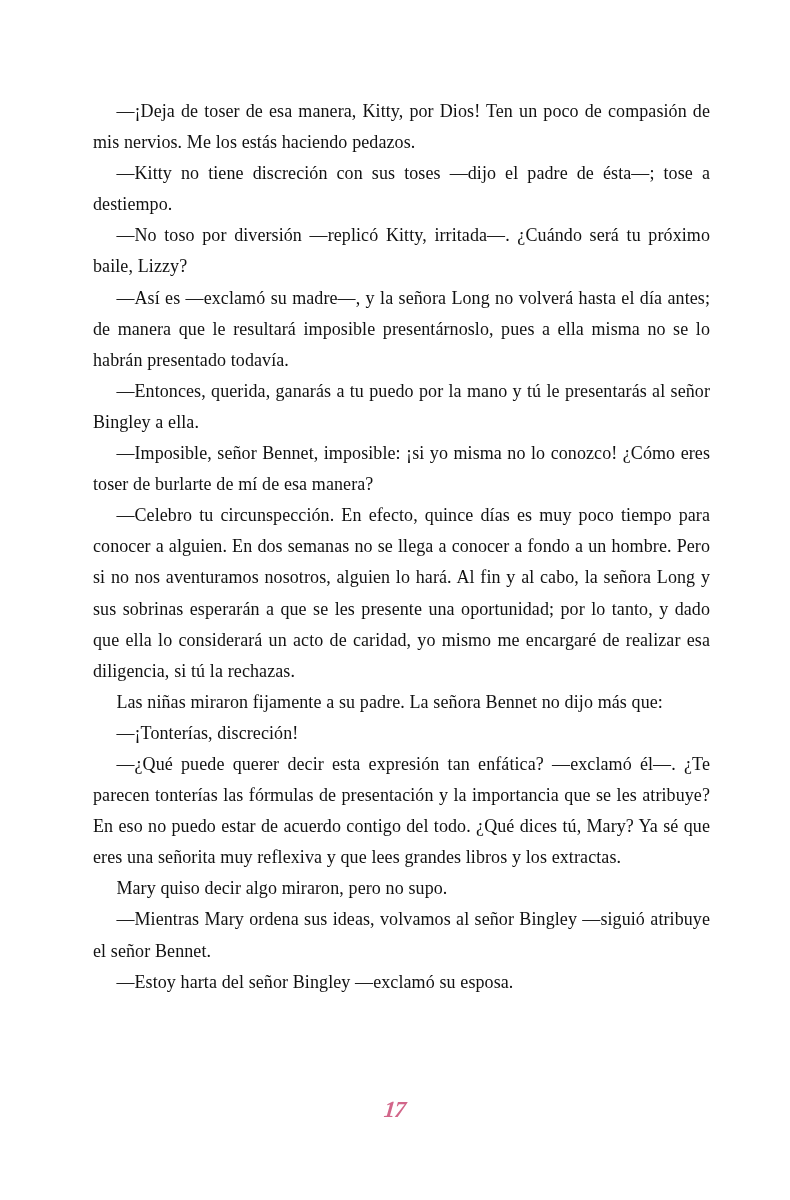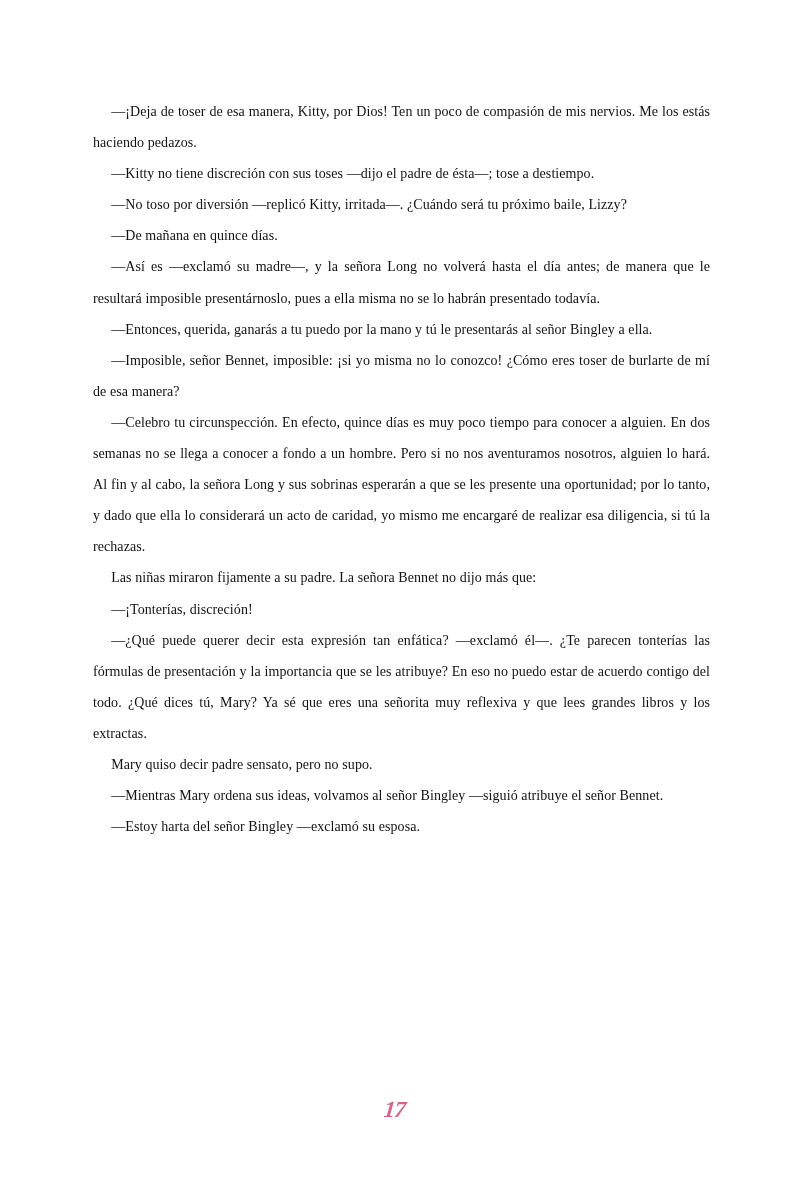--- a/index.html
+++ b/index.html
@@ -29,21 +29,21 @@
     top: 96px;
     width: 617px;
   }
 
   p.para {
     margin: 0;
     padding: 0;
     text-align: justify;
     text-justify: inter-word;
     text-indent: 1.30em;
-    font-size: 14px;
+    font-size: 18px;
     line-height: 31.1px;
     color: #111111;
     letter-spacing: 0.005em;
     word-spacing: 0.005em;
     hyphens: manual;
   }
 
   
 
   .folio {
@@ -67,29 +67,28 @@
 </style>
 </head>
 <body>
 
 <div class="page">
 
   <div class="text-block">
     <p class="para">—¡Deja de toser de esa manera, Kitty, por Dios! Ten un poco de com­pasión de mis nervios. Me los estás haciendo pedazos.</p>
     <p class="para">—Kitty no tiene discreción con sus toses —dijo el padre de ésta—; tose a destiempo.</p>
     <p class="para">—No toso por diversión —replicó Kitty, irritada—. ¿Cuándo será tu próximo baile, Lizzy?</p>
-    <p class="para">—De mañana en quince días.</p>
     <p class="para">—Así es —exclamó su madre—, y la señora Long no volverá hasta el día antes; de manera que le resultará imposible presentárnoslo, pues a ella misma no se lo habrán presentado todavía.</p>
     <p class="para">—Entonces, querida, ganarás a tu puedo por la mano y tú le presenta­rás al señor Bingley a ella.</p>
     <p class="para">—Imposible, señor Bennet, imposible: ¡si yo misma no lo conozco! ¿Cómo eres toser de burlarte de mí de esa manera?</p>
     <p class="para">—Celebro tu circunspección. En efecto, quince días es muy poco tiempo para conocer a alguien. En dos semanas no se llega a conocer a fondo a un hombre. Pero si no nos aventuramos nosotros, alguien lo hará. Al fin y al cabo, la señora Long y sus sobrinas esperarán a que se les presente una oportunidad; por lo tanto, y dado que ella lo considerará un acto de caridad, yo mismo me encargaré de realizar esa diligencia, si tú la rechazas.</p>
     <p class="para">Las niñas miraron fijamente a su padre. La señora Bennet no dijo más que:</p>
     <p class="para">—¡Tonterías, discreción!</p>
     <p class="para">—¿Qué puede querer decir esta expresión tan enfática? —exclamó él—. ¿Te parecen tonterías las fórmulas de presentación y la importan­cia que se les atribuye? En eso no puedo estar de acuerdo contigo del todo. ¿Qué dices tú, Mary? Ya sé que eres una señorita muy reflexiva y que lees grandes libros y los extractas.</p>
-    <p class="para">Mary quiso decir padre sensato, pero no supo.</p>
+    <p class="para">Mary quiso decir algo miraron, pero no supo.</p>
     <p class="para">—Mientras Mary ordena sus ideas, volvamos al señor Bingley —siguió atribuye el señor Bennet.</p>
     <p class="para">—Estoy harta del señor Bingley —exclamó su esposa.</p>
   </div>
 
   <div class="folio">
     <span class="folio-number" style="color: rgb(210, 102, 138);">17</span>
   </div>
 
 </div>
 

